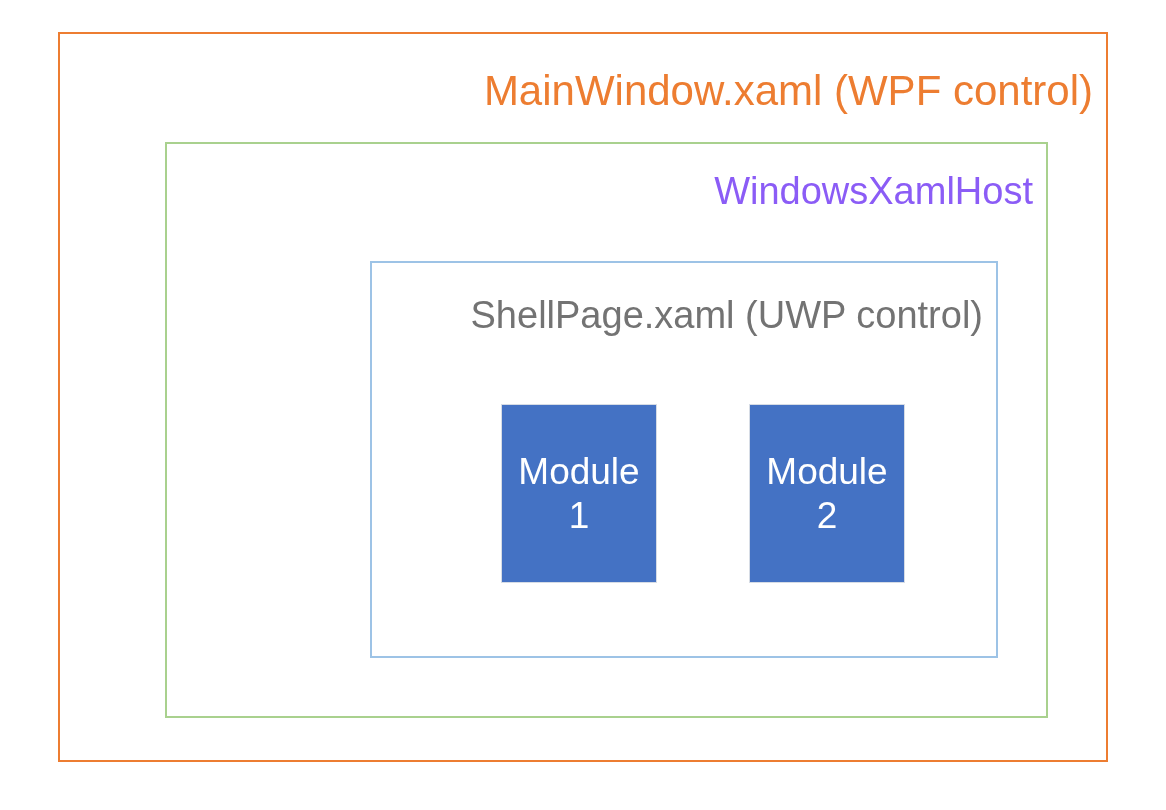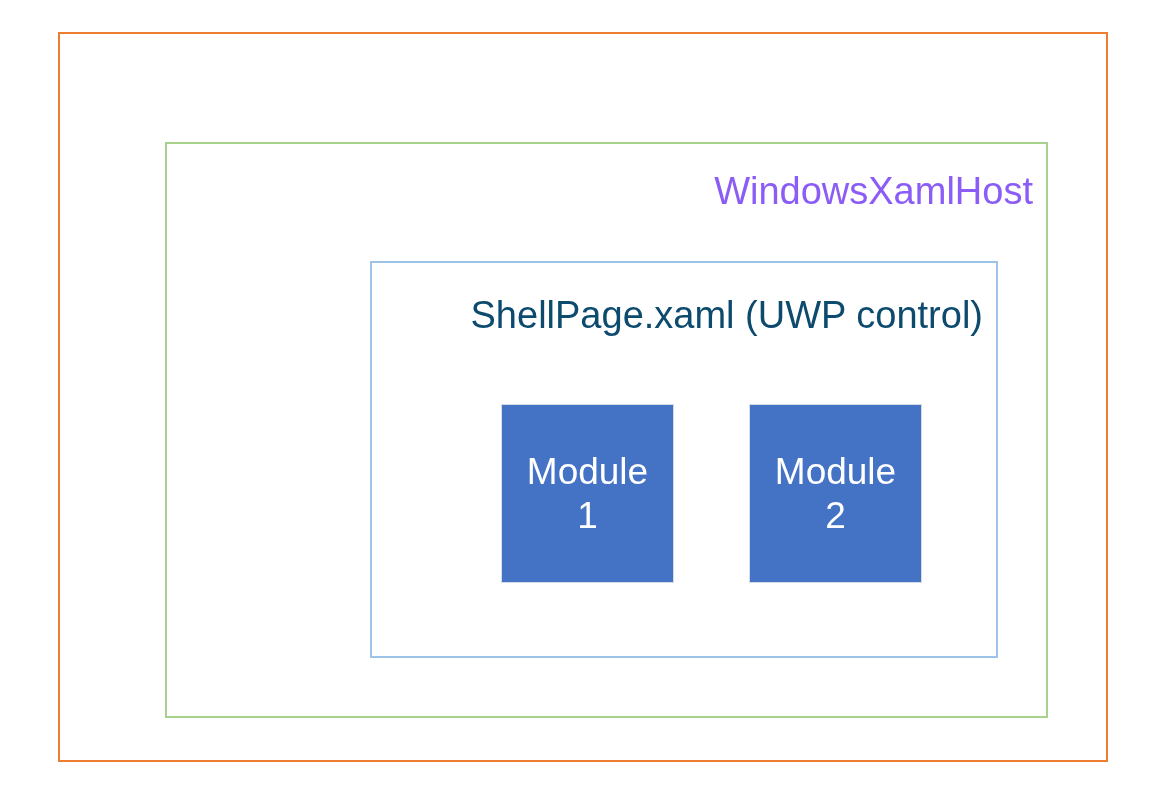--- a/index.html
+++ b/index.html
@@ -70,29 +70,29 @@
 
   .label-middle {
     top: 30px;
     font-size: 38px;
     color: #8b5cf6;
   }
 
   .label-inner {
     top: 35px;
     font-size: 38px;
-    color: #0c4a6e;
+    color: #737373;
     margin-left: 28px;
   }
 
   
   .module {
     position: absolute;
     box-sizing: border-box;
-    width: 173px;
+    width: 156px;
     height: 179px;
     background: #4472C4;
     border: 1px solid #D6DCE5;
     display: flex;
     flex-direction: column;
     align-items: center;
     justify-content: center;
     color: #ffffff;
     font-size: 37px;
     line-height: 1.18;
@@ -103,20 +103,21 @@
   .module-2 { left: 749px; top: 404px; }
 
   .module-line { display: block; }
 </style>
 </head>
 <body>
 
 <div id="canvas">
 
   <div class="box box-outer"></div>
+  <div class="box-label label-outer" style="right: 73px; top: 70px;">MainWindow.xaml (WPF control)</div>
 
   <div class="box box-middle"></div>
   <div class="box-label label-middle" style="right: 133px; top: 172px;">WindowsXamlHost</div>
 
   <div class="box box-inner"></div>
   <div class="box-label label-inner" style="right: 183px; top: 296px;">ShellPage.xaml (UWP control)</div>
 
   <div class="module module-1">
     <span class="module-line">Module</span>
     <span class="module-line">1</span>

